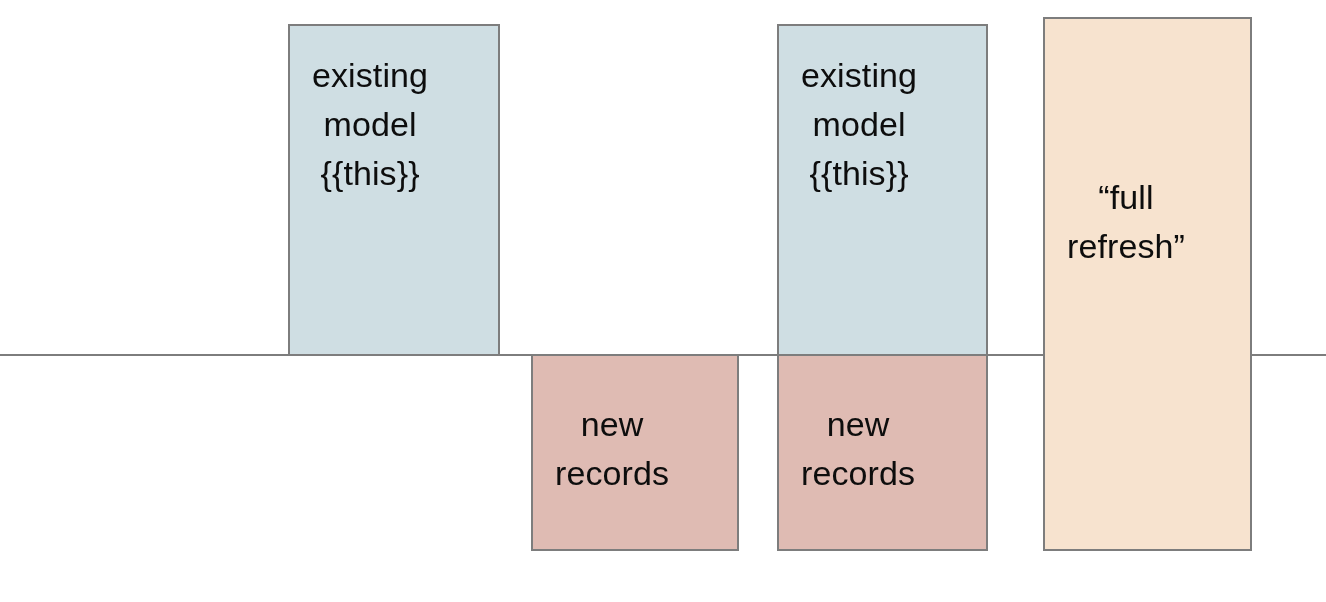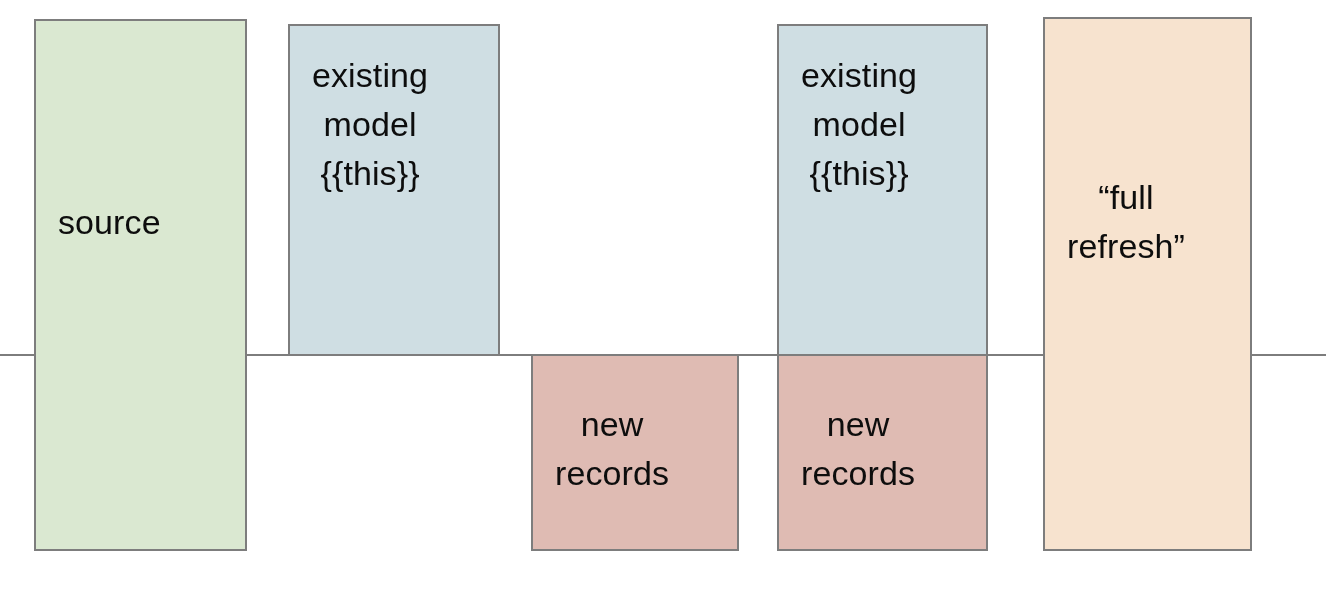--- a/index.html
+++ b/index.html
@@ -79,23 +79,20 @@
   }
   #block-full-refresh .label { transform: translateY(-62px); }
 </style>
 </head>
 <body>
 
 <div id="canvas" style="width: 1326px; height: 602px; background: rgb(255, 255, 255);">
 
   <div class="axis-line" id="divider-line" style="top: 354px; width: 1326px; border-top-color: rgb(125, 125, 125); border-top-width: 2px;"></div>
 
-  <div class="block" id="block-source" style="left: 34px; top: 19px; width: 213px; height: 532px; background: rgb(218, 232, 209); border-color: rgb(125, 125, 125);">
-    <div class="label">source</div>
-  </div>
 
   <div class="block" id="block-existing-model-1" style="left: 288px; top: 24px; width: 212px; height: 332px; background: rgb(207, 222, 227); border-color: rgb(125, 125, 125);">
     <div class="label">existing
 model
 {{this}}</div>
   </div>
 
   <div class="block" id="block-new-records-1" style="left: 531px; top: 354px; width: 208px; height: 197px; background: rgb(223, 187, 179); border-color: rgb(125, 125, 125);">
     <div class="label">new
 records</div>

